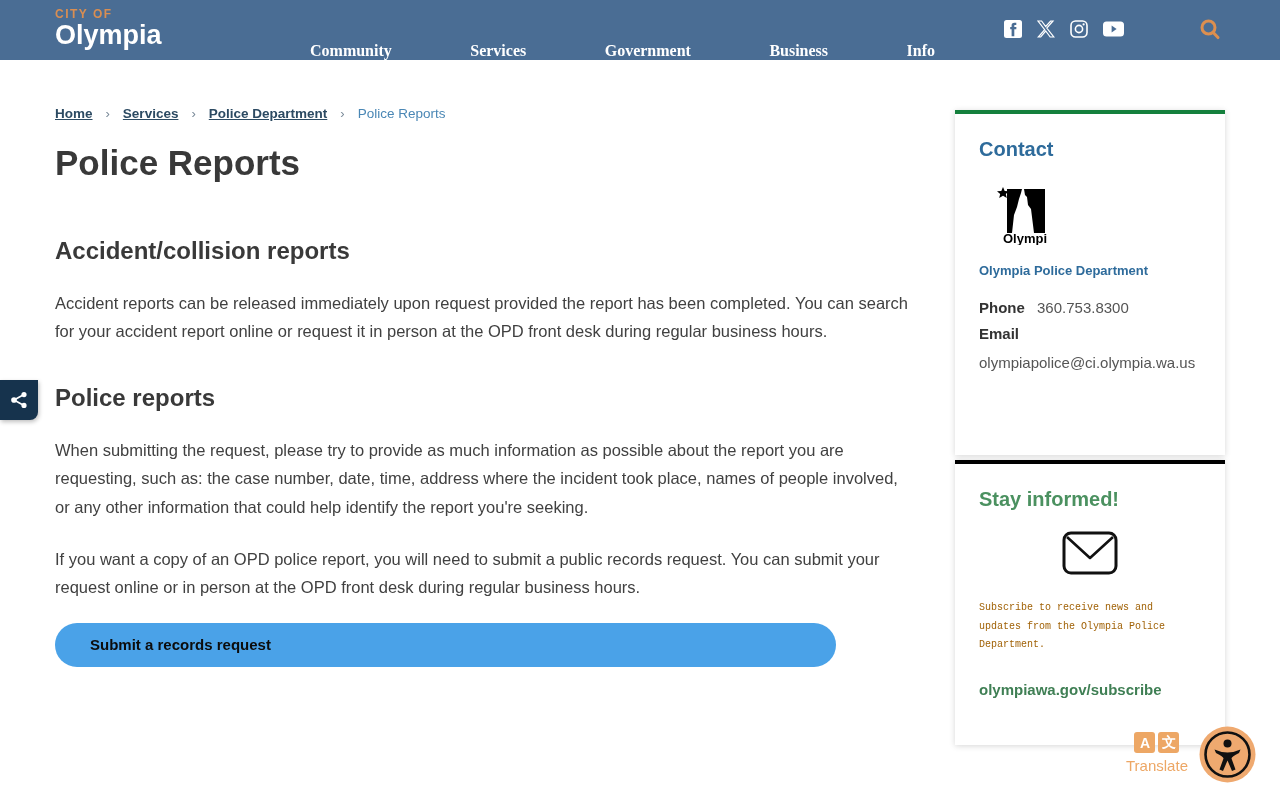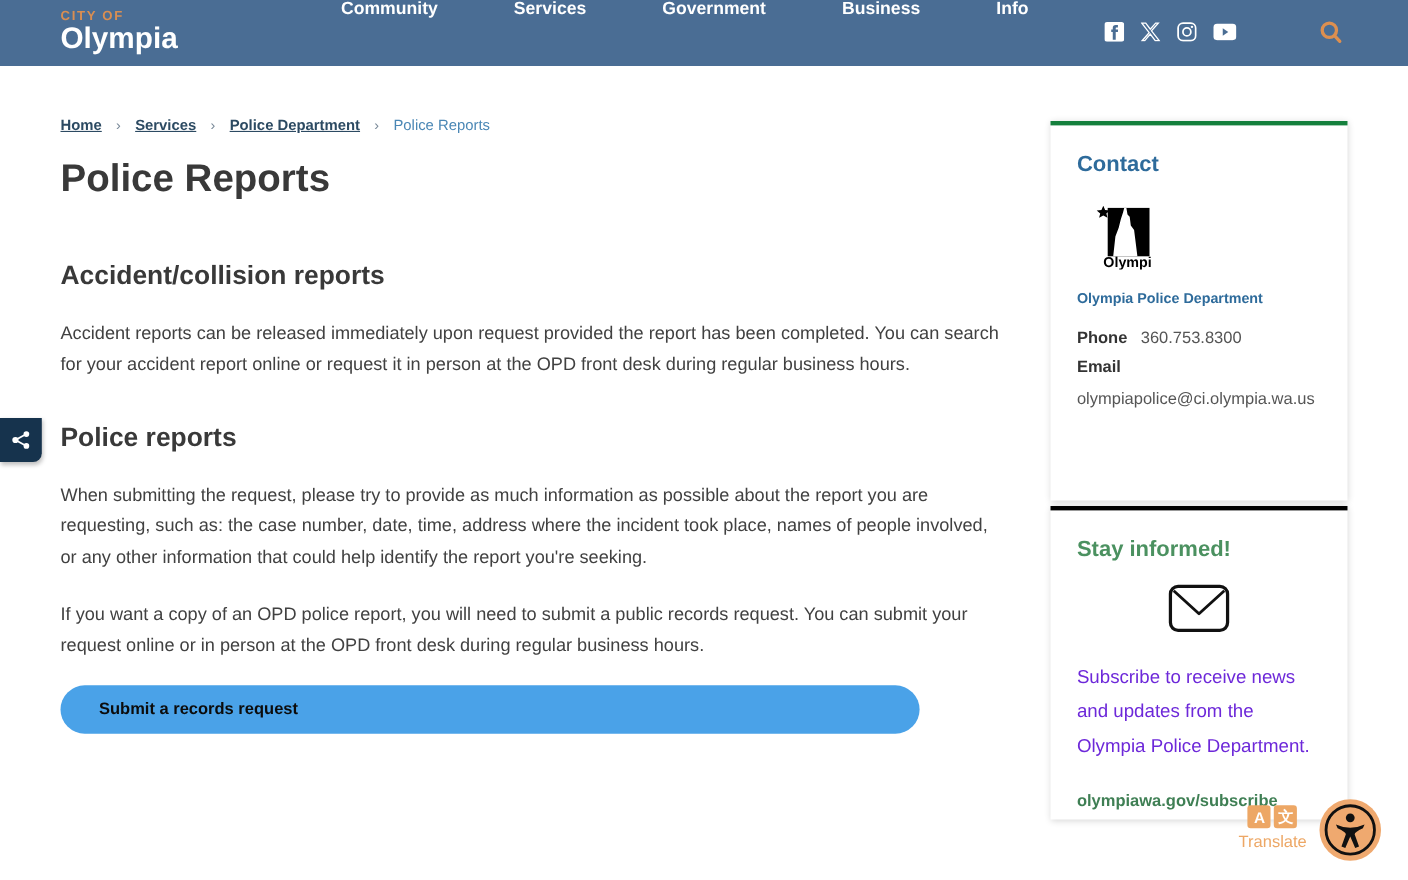--- a/index.html
+++ b/index.html
@@ -6,21 +6,21 @@
   html,body { width:1280px; height:800px; overflow:hidden; background:#fff;
               font-family:"Liberation Sans", sans-serif; }
   #stage { position:relative; width:1280px; height:800px; background:#fff; }
 
   
   .header { position:absolute; left:0; top:0; width:1280px; height:60px; background:#4a6d94; }
   .logo { position:absolute; left:55px; top:7px; cursor:pointer; }
   .logo-top { font-size:12px; font-weight:bold; letter-spacing:1.5px; color:#d98e52; }
   .logo-name { font-size:27px; font-weight:bold; color:#ffffff; line-height:1.0; margin-top:1px; }
   .nav { position:absolute; left:310px; top:0; width:625px; height:60px;
-         display:flex; justify-content:space-between; align-items:flex-start; }
+         display:flex; justify-content:space-between; align-items:flex-end;font-family:Liberation Serif, serif; }
   .nav-item { color:#fff; font-size:16px; font-weight:bold; cursor:pointer; }
   .social { position:absolute; left:1004px; top:20px; display:flex; gap:15px; align-items:center; }
   .social svg { display:block; cursor:pointer; }
   .search-btn { position:absolute; left:1198px; top:17px; cursor:pointer; }
 
   
   .share-tab { position:absolute; left:0; top:380px; width:38px; height:40px; background:#16334d;
                border-radius:0 0 8px 0; display:flex; align-items:center; justify-content:center;
                cursor:pointer; box-shadow:1px 2px 4px rgba(0,0,0,.25); }
 
@@ -49,21 +49,21 @@
   .card-heading-green { font-size:20px; font-weight:bold; color:#4b9160; }
   .opd-logo { margin:22px 0 0 16px; display:block; cursor:pointer; }
   .org-name { margin-top:18px; font-size:13px; font-weight:bold; color:#2e6b9b;
               line-height:1.25; cursor:pointer; }
   .contact-row { margin-top:20px; font-size:15px; color:#3a3a3a; }
   .contact-label { font-weight:bold; color:#333; }
   .contact-value { color:#555; margin-left:8px; }
   .email-label { margin-top:9px; font-size:15px; font-weight:bold; color:#333; }
   .email-value { margin-top:12px; font-size:15px; color:#555; }
   .envelope-wrap { margin:20px auto 0 auto; width:56px; cursor:pointer; }
-  .stay-text { margin-top:20px; font-size:17px; color:#6d28d9; line-height:1.85; }
+  .stay-text { margin-top:20px; font-size:10px; color:#a16207; line-height:1.85;font-family:Liberation Mono, monospace; }
   .stay-link { display:inline-block; margin-top:26px; font-size:15px; font-weight:bold;
                color:#3f7f54; cursor:pointer; }
 
   
   .translate { position:absolute; left:1126px; top:732px; cursor:pointer; text-align:center; }
   .t-squares { display:flex; gap:3px; justify-content:center; }
   .t-square { width:21px; height:21px; background:#eda765; border-radius:3px; color:#fff;
               font-weight:bold; font-size:14px; display:flex; align-items:center; justify-content:center; }
   .t-label { margin-top:4px; font-size:15px; color:#eda765; }
   .a11y-btn { position:absolute; left:1199px; top:726px; width:57px; height:57px; border:none;

